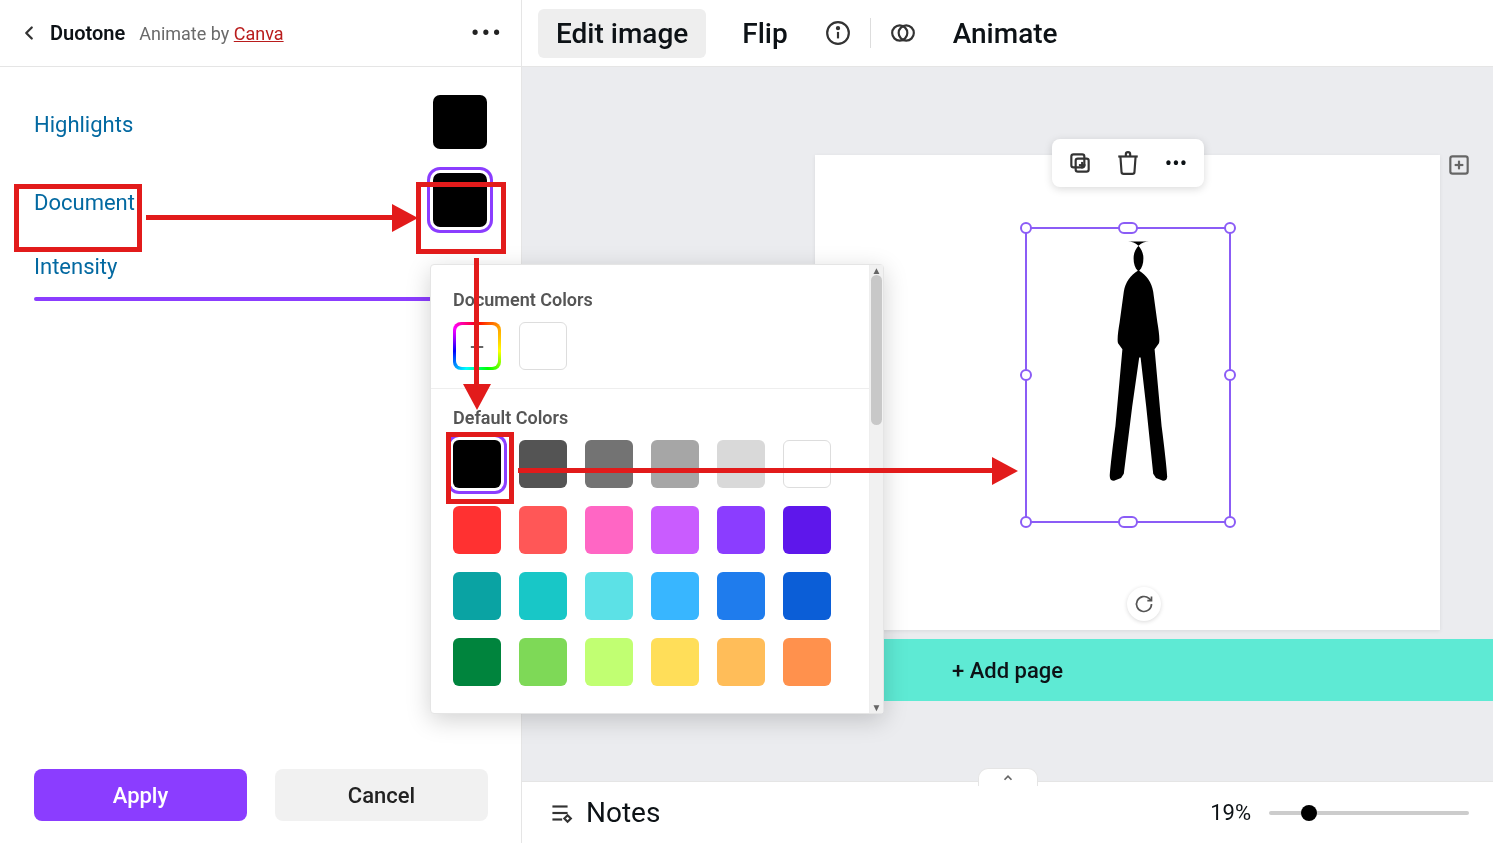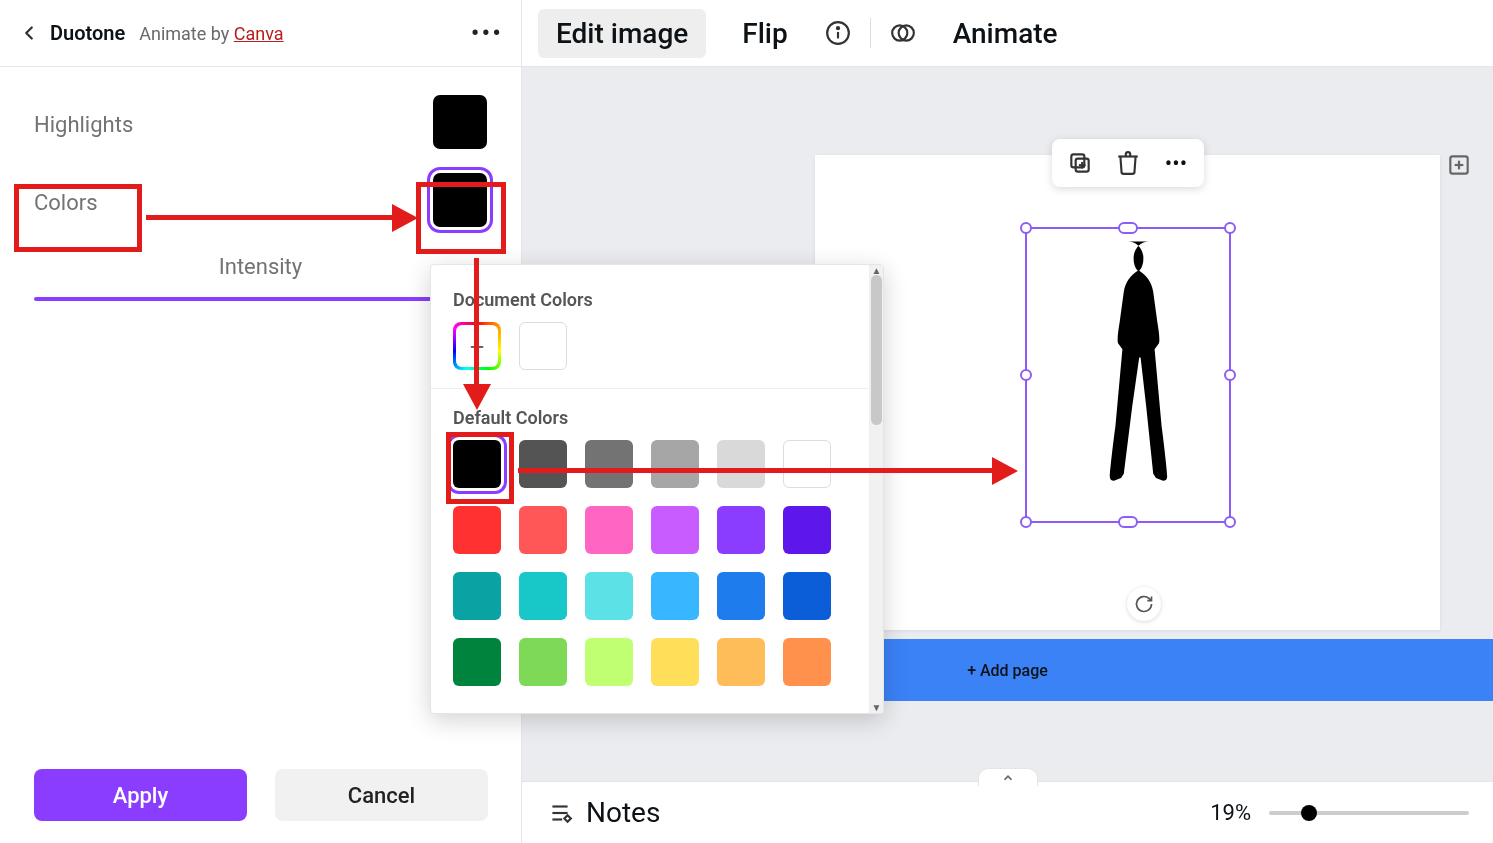--- a/index.html
+++ b/index.html
@@ -11,21 +11,21 @@
   .panel-header { display:flex; align-items:center; height:67px; padding:0 18px; border-bottom:1px solid #e5e5e5; }
   .back-chevron { width:22px; height:22px; margin-right:10px; display:flex; align-items:center; justify-content:center; cursor:pointer; }
   .back-chevron svg { width:22px; height:22px; }
   .panel-title { font-size:20px; font-weight:600; }
   .created-by { margin-left:14px; color:#6a6a6a; font-size:18px; }
   .created-by a { color:#b91c1c; }
   .more-dots { margin-left:auto; font-size:26px; letter-spacing:2px; cursor:pointer; color:#222; }
 
   .controls { padding:18px 34px 0 34px; }
   .row { display:flex; align-items:center; height:78px; }
-  .row-label { font-size:22px; color:#737373; }
+  .row-label { font-size:22px; color:#0369a1; }
   .swatch-slot { margin-left:auto; }
   .swatch { width:54px; height:54px; border-radius:7px; background:#000; display:inline-block; }
   .swatch.selected-ring { box-shadow: 0 0 0 3px #fff, 0 0 0 6px #8b3dff; border-radius:7px; }
 
   .slider-track { margin-top:6px; height:4px; background:#8b3dff; border-radius:2px; width:100%; }
 
   .bottom-buttons { position:absolute; left:0; bottom:0; width:522px; padding:18px 34px 22px 34px; display:flex; gap:28px; }
   .btn { flex:1; height:52px; border-radius:8px; font-size:22px; font-weight:500; display:flex; align-items:center; justify-content:center; cursor:pointer; }
   .btn-cancel { background:#f1f1f1; color:#222; }
   .btn-apply  { background:#8b3dff; color:#fff; }
@@ -49,21 +49,21 @@
   .silhouette { position:absolute; left:50%; top:50%; transform:translate(-50%,-50%); }
   .silhouette svg { width:150px; height:280px; }
 
   .float-toolbar { position:absolute; left:530px; top:72px; background:#fff; border-radius:8px; box-shadow:0 2px 8px rgba(0,0,0,.15); padding:10px 14px; display:flex; gap:20px; align-items:center; }
   .float-toolbar .ic{ width:28px;height:28px; display:flex;align-items:center;justify-content:center; cursor:pointer;}
   .float-toolbar svg{width:26px;height:26px;}
 
   .sync-icon{ position:absolute; left:605px; top:520px; width:34px;height:34px; border-radius:50%; background:#fff; box-shadow:0 1px 4px rgba(0,0,0,.15); display:flex;align-items:center;justify-content:center;}
   .sync-icon svg{width:20px;height:20px;}
 
-  .add-page { position:absolute; left:0; right:0; top:572px; height:62px; background:#3b82f6; display:flex; align-items:center; justify-content:center; font-size:16px; font-weight:500; cursor:pointer; }
+  .add-page { position:absolute; left:0; right:0; top:572px; height:62px; background:#5eead4; display:flex; align-items:center; justify-content:center; font-size:22px; font-weight:500; cursor:pointer; }
 
   
   .right-icons{ position:absolute; right:20px; top:84px; display:flex; gap:22px; }
   .right-icons .ic{ width:28px;height:28px; display:flex;align-items:center;justify-content:center; cursor:pointer; color:#555;}
   .right-icons svg{width:26px;height:26px;}
 
   
   .statusbar{ position:absolute; left:522px; right:0; bottom:0; height:62px; background:#fff; border-top:1px solid #e5e5e5; display:flex; align-items:center; padding:0 24px 0 24px; }
   .notes-ic{width:28px;height:28px;margin-right:12px; display:flex;align-items:center;justify-content:center;}
   .notes-ic svg{width:26px;height:26px;}
@@ -116,24 +116,24 @@
       </span>
       <span class="more-dots">•••</span>
     </div>
 
     <div class="controls">
       <div class="row">
         <span class="row-label">Highlights</span>
         <span class="swatch-slot"><span class="swatch"></span></span>
       </div>
       <div class="row">
-        <span class="row-label">Colors</span>
+        <span class="row-label">Document</span>
         <span class="swatch-slot"><span class="swatch selected-ring"></span></span>
       </div>
-      <div class="row" style="height:50px;justify-content:center;">
+      <div class="row" style="height:50px;">
         <span class="row-label">Intensity</span>
       </div>
       <div class="slider-track"></div>
     </div>
 
     <div class="bottom-buttons">
       <div class="btn btn-apply">Apply</div>
       <div class="btn btn-cancel">Cancel</div>
     </div>
   </div>

